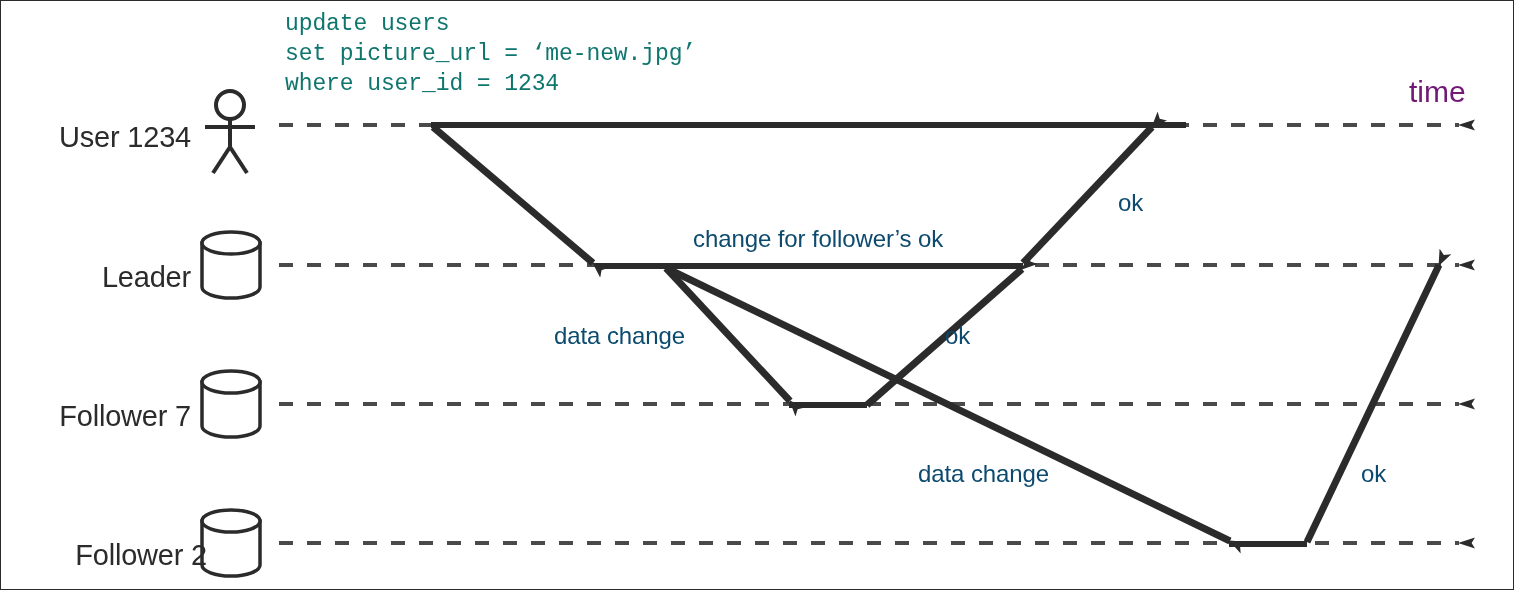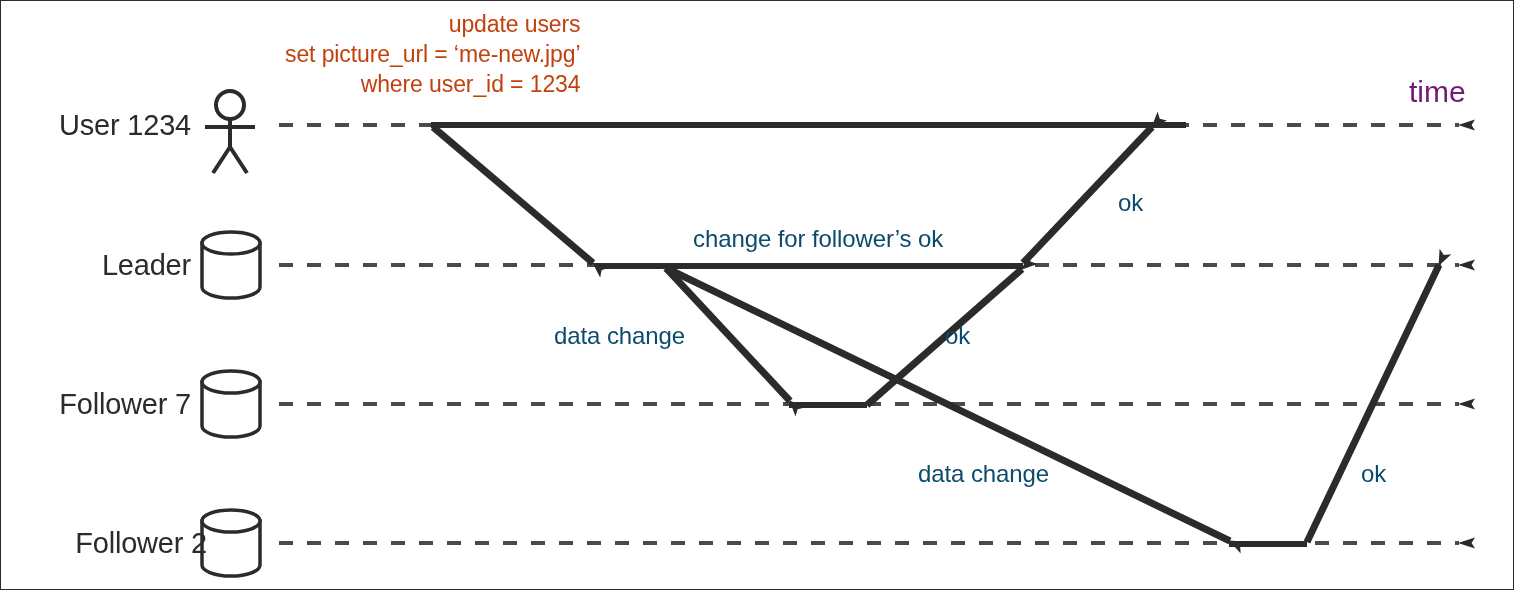--- a/index.html
+++ b/index.html
@@ -27,38 +27,38 @@
     height: 590px;
   }
   .lane-label {
     position: absolute;
     font-family: "Liberation Sans", sans-serif;
     font-size: 29px;
     color: #2b2b2b;
     white-space: nowrap;
     text-align: right;
     letter-spacing: -0.2px;
+    margin-top: 12px;
   }
   .msg-label {
     position: absolute;
     font-family: "Liberation Sans", sans-serif;
     font-size: 24px;
     color: #0c4a6e;
     white-space: nowrap;
     letter-spacing: -0.1px;
   }
   .query-block {
     position: absolute;
-    font-family: Liberation Sans, sans-serif;
+    font-family: Liberation Mono, monospace;
     font-size: 23px;
-    color: #c2410c;
+    color: #0f766e;
     line-height: 30px;
     white-space: nowrap;
     letter-spacing: -0.1px;
-    text-align: right;
   }
   .time-label {
     position: absolute;
     font-family: "Liberation Sans", sans-serif;
     font-size: 30px;
     color: #701a75;
     white-space: nowrap;
   }
 </style>
 </head>

